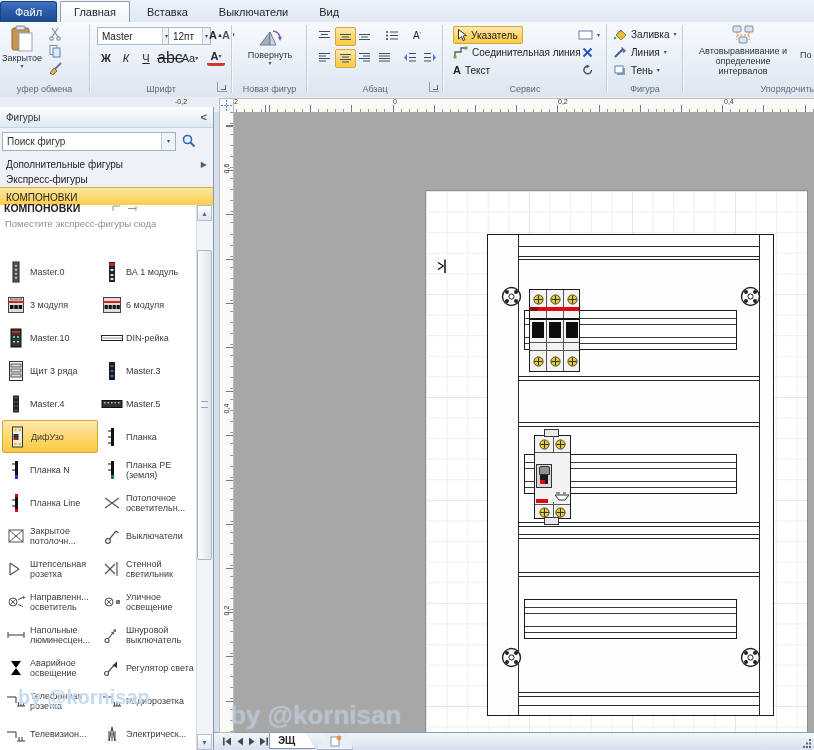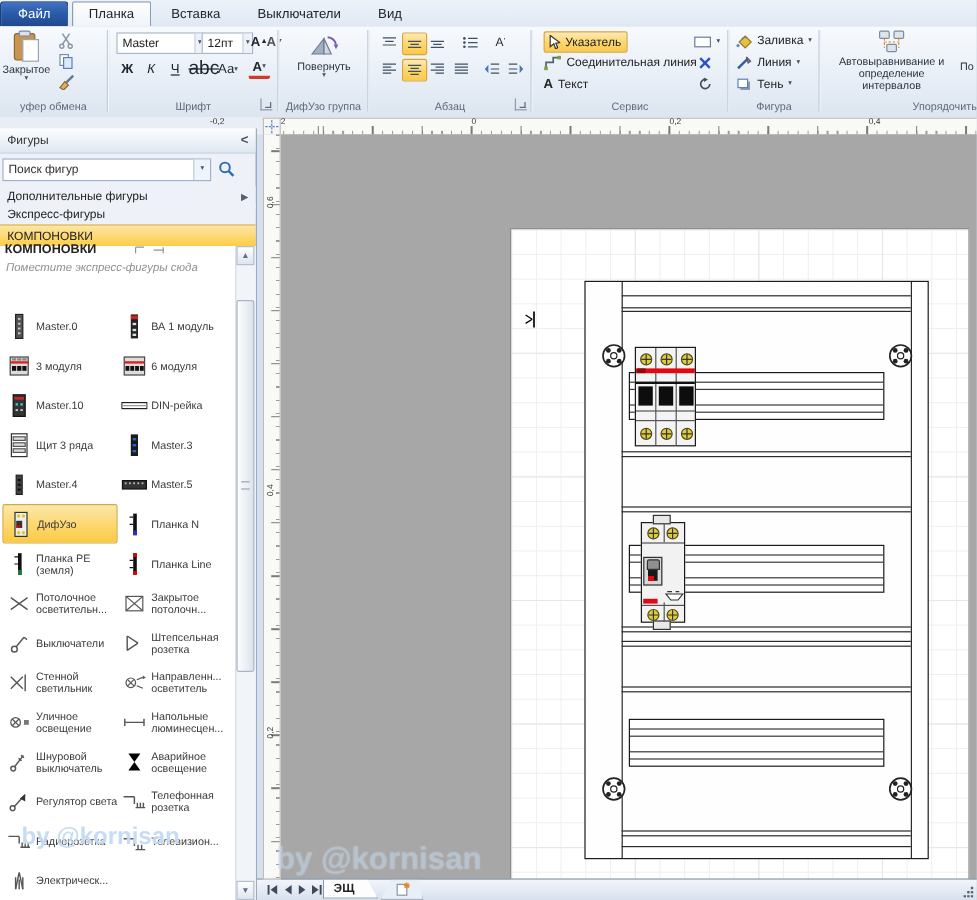--- a/index.html
+++ b/index.html
@@ -53,21 +53,21 @@
   #searchrow{position:absolute;left:0;top:22px;right:0;height:24px;display:flex;align-items:center;padding-left:2px;}
   #searchbox{width:168px;height:17px;background:#fff;border:1px solid #9eb2cc;display:flex;align-items:center;
       justify-content:space-between;font-size:10px;color:#333;padding-left:4px;}
   #searchbox .dd{width:13px;height:100%;display:flex;align-items:center;justify-content:center;background:#eef4fb;border-left:1px solid #bcd;}
   .prow{position:absolute;left:0;right:0;height:18px;display:flex;align-items:center;justify-content:space-between;
       padding:0 6px;font-size:10px;color:#222;border-bottom:1px solid #dde4ed;background:#eef2f8;}
   .prow .arr{font-size:8px;color:#55606e;}
   .prow.selrow{background:linear-gradient(#fde6a8,#fcd667 60%,#fccb47);border-top:1px solid #e3b139;border-bottom:1px solid #cf9a2e;}
   #stencil{position:absolute;left:0;top:98px;right:0;bottom:0;background:#fff;}
   #stencil-title{position:absolute;left:4px;top:-3px;font-size:10.5px;font-weight:bold;color:#222;}
-  #stencil-hint{position:absolute;left:5px;top:13px;font-size:9.5px;font-style:italic;color:#909090;}
+  #stencil-hint{position:absolute;left:5px;top:13px;font-size:9.5px;color:#909090;}
   #masters{position:absolute;left:2px;top:50px;width:193px;display:flex;flex-wrap:wrap;}
   .mcell{width:96px;height:33px;display:flex;align-items:center;box-sizing:border-box;padding-left:2px;}
   .mcell.sel{background:linear-gradient(#fde7ab,#fcd667 60%,#fbc945);border:1px solid #d5a93a;border-radius:2px;}
   .micon{width:24px;height:24px;flex:none;display:flex;align-items:center;justify-content:center;}
   .mlabel{font-size:9px;line-height:10px;color:#3b3b3b;padding-left:2px;}
   
   #sscroll{position:absolute;right:0;top:0;width:16px;bottom:0;background:#f1f4f9;border-left:1px solid #d4dbe6;}
   .sarrow{position:absolute;left:0;width:15px;height:16px;background:linear-gradient(#fefefe,#dfe5ee);border:1px solid #b4bfcf;
       box-sizing:border-box;display:flex;align-items:center;justify-content:center;font-size:7px;color:#5a6f8f;}
   #sthumb{position:absolute;left:0;top:45px;width:15px;height:310px;background:linear-gradient(90deg,#fdfdfd,#dde3ec);
@@ -107,21 +107,21 @@
   #grip{position:absolute;right:2px;bottom:2px;}
   
   .wmark{position:absolute;font-weight:bold;color:rgba(140,185,230,.5);text-shadow:0 0 1px #fff;z-index:9;pointer-events:none;}
   svg{display:block;}
 </style>
 </head>
 <body>
 
 <div id="tabrow">
   <div class="ftab">Файл</div>
-  <div class="tab active">Планка</div>
+  <div class="tab active">Главная</div>
   <div class="tab">Вставка</div>
   <div class="tab">Выключатели</div>
   <div class="tab">Вид</div>
 </div>
 
 <div id="ribbon">
 
   <div class="rgroup" style="left:0;width:89px">
     <div class="bigbtn" style="left:2px;top:3px;width:40px;height:60px">
       <span>
@@ -198,21 +198,21 @@
         <svg width="28" height="24" viewBox="0 0 28 24">
           <polygon points="4,20 14,7 14,20" fill="#9fb0c4" stroke="#6e7e92"></polygon>
           <polygon points="14,7 20,20 14,20" fill="#cdd6e2" stroke="#6e7e92"></polygon>
           <path d="M17,6 A8,8 0 0 1 24,12" fill="none" stroke="#7b5ea8" stroke-width="1.6"></path>
           <polygon points="22,12 26,12 24,16" fill="#7b5ea8"></polygon>
         </svg>
         </span>
       <span class="blabel">Повернуть</span>
       <span class="dd">▾</span>
     </div>
-    <div class="glabel">ДифУзо группа</div>
+    <div class="glabel">Новая фигур</div>
   </div>
   <div class="gsep" style="left:306px"></div>
 
   <div class="rgroup" style="left:308px;width:134px">
     <div class="ibtn" style="left:7px;top:5px">
       <svg width="13" height="11" viewBox="0 0 13 11">
           <g stroke="#3f5063">
             <line x1="1" y1="1.5" x2="12" y2="1.5"></line>
             <line x1="3" y1="4.5" x2="10" y2="4.5"></line>
             <line x1="1" y1="7.5" x2="12" y2="7.5"></line>
@@ -624,20 +624,33 @@
                 <circle cx="9.5" cy="4" r="1.4"></circle>
                 <circle cx="13.5" cy="4" r="1.4"></circle>
                 <circle cx="9.5" cy="18" r="1.4"></circle>
                 <circle cx="13.5" cy="18" r="1.4"></circle>
               </g>
               <rect x="7.5" y="8" width="5" height="6" fill="#333"></rect>
               <rect x="8" y="12" width="3" height="2" fill="#e00"></rect>
             </svg>
           </span>
           <span class="mlabel">ДифУзо</span>
+        </div>
+        <div class="mcell">
+          <span class="micon">
+            <svg width="22" height="22">
+              <rect x="10" y="2" width="3" height="18" fill="#111"></rect>
+              <g stroke="#111">
+                <line x1="7" y1="5" x2="10" y2="5"></line>
+                <line x1="7" y1="11" x2="10" y2="11"></line>
+                <line x1="7" y1="17" x2="10" y2="17"></line>
+              </g>
+            </svg>
+          </span>
+          <span class="mlabel">Планка</span>
         </div>
         <div class="mcell">
           <span class="micon">
             <svg width="22" height="22">
               <rect x="10" y="2" width="3" height="18" fill="#111"></rect>
               <rect x="10" y="16" width="3" height="4" fill="#23c"></rect>
               <g stroke="#111">
                 <line x1="7" y1="5" x2="10" y2="5"></line>
                 <line x1="7" y1="11" x2="10" y2="11"></line>
               </g>

